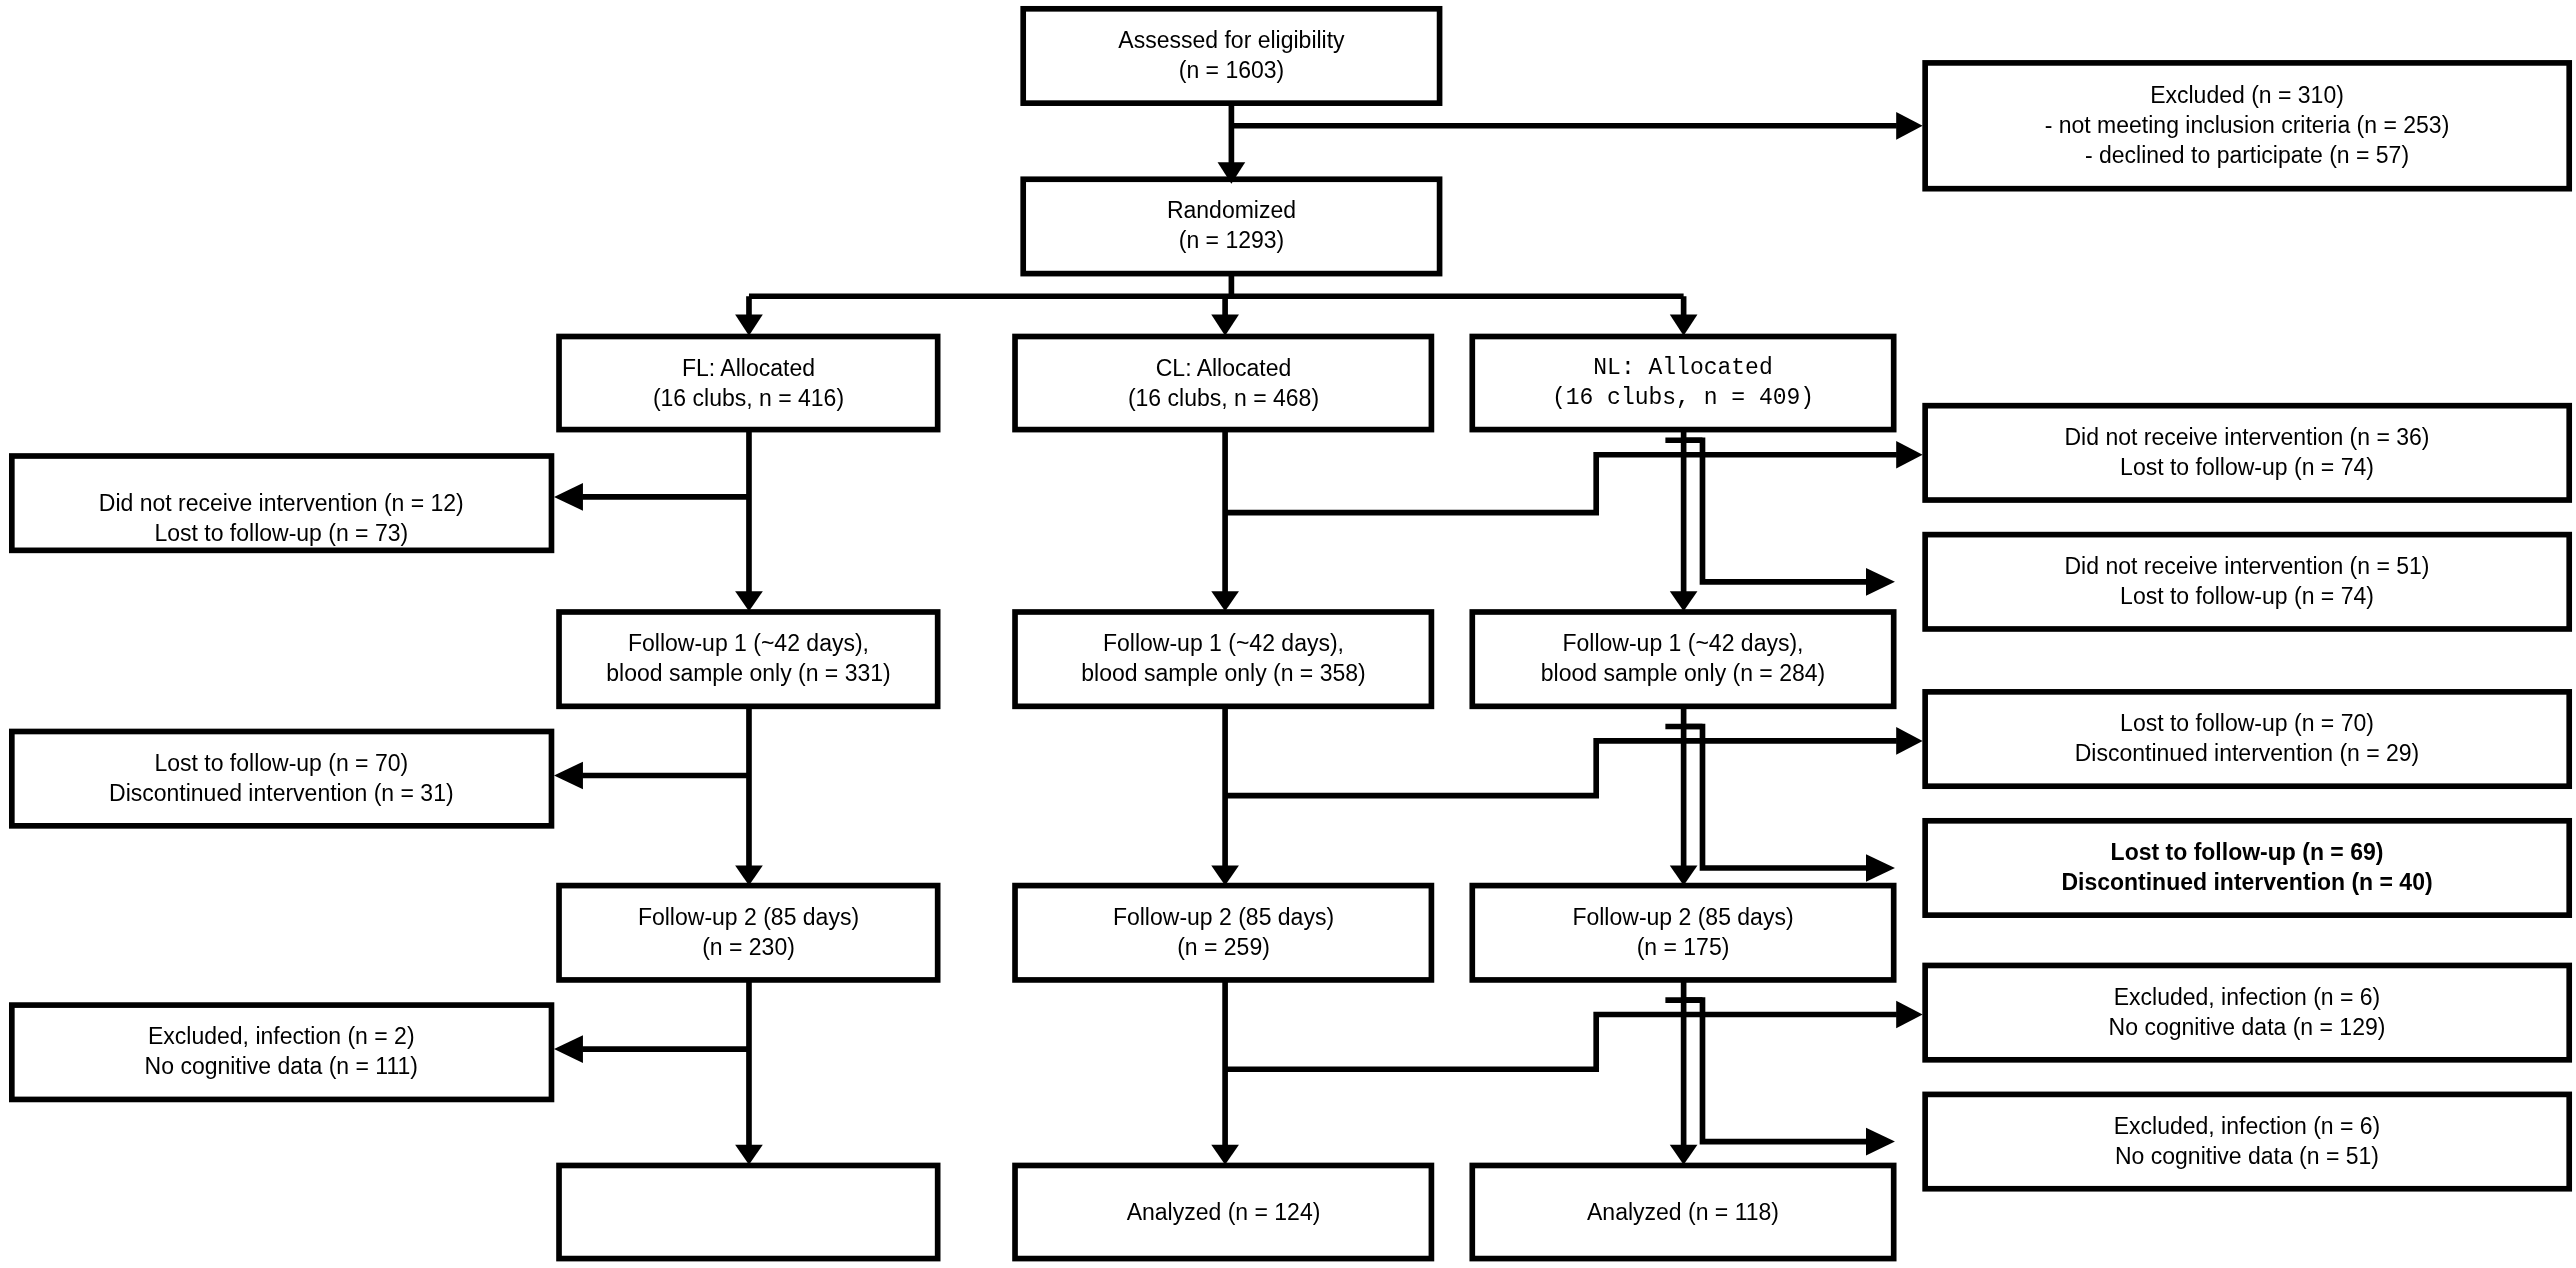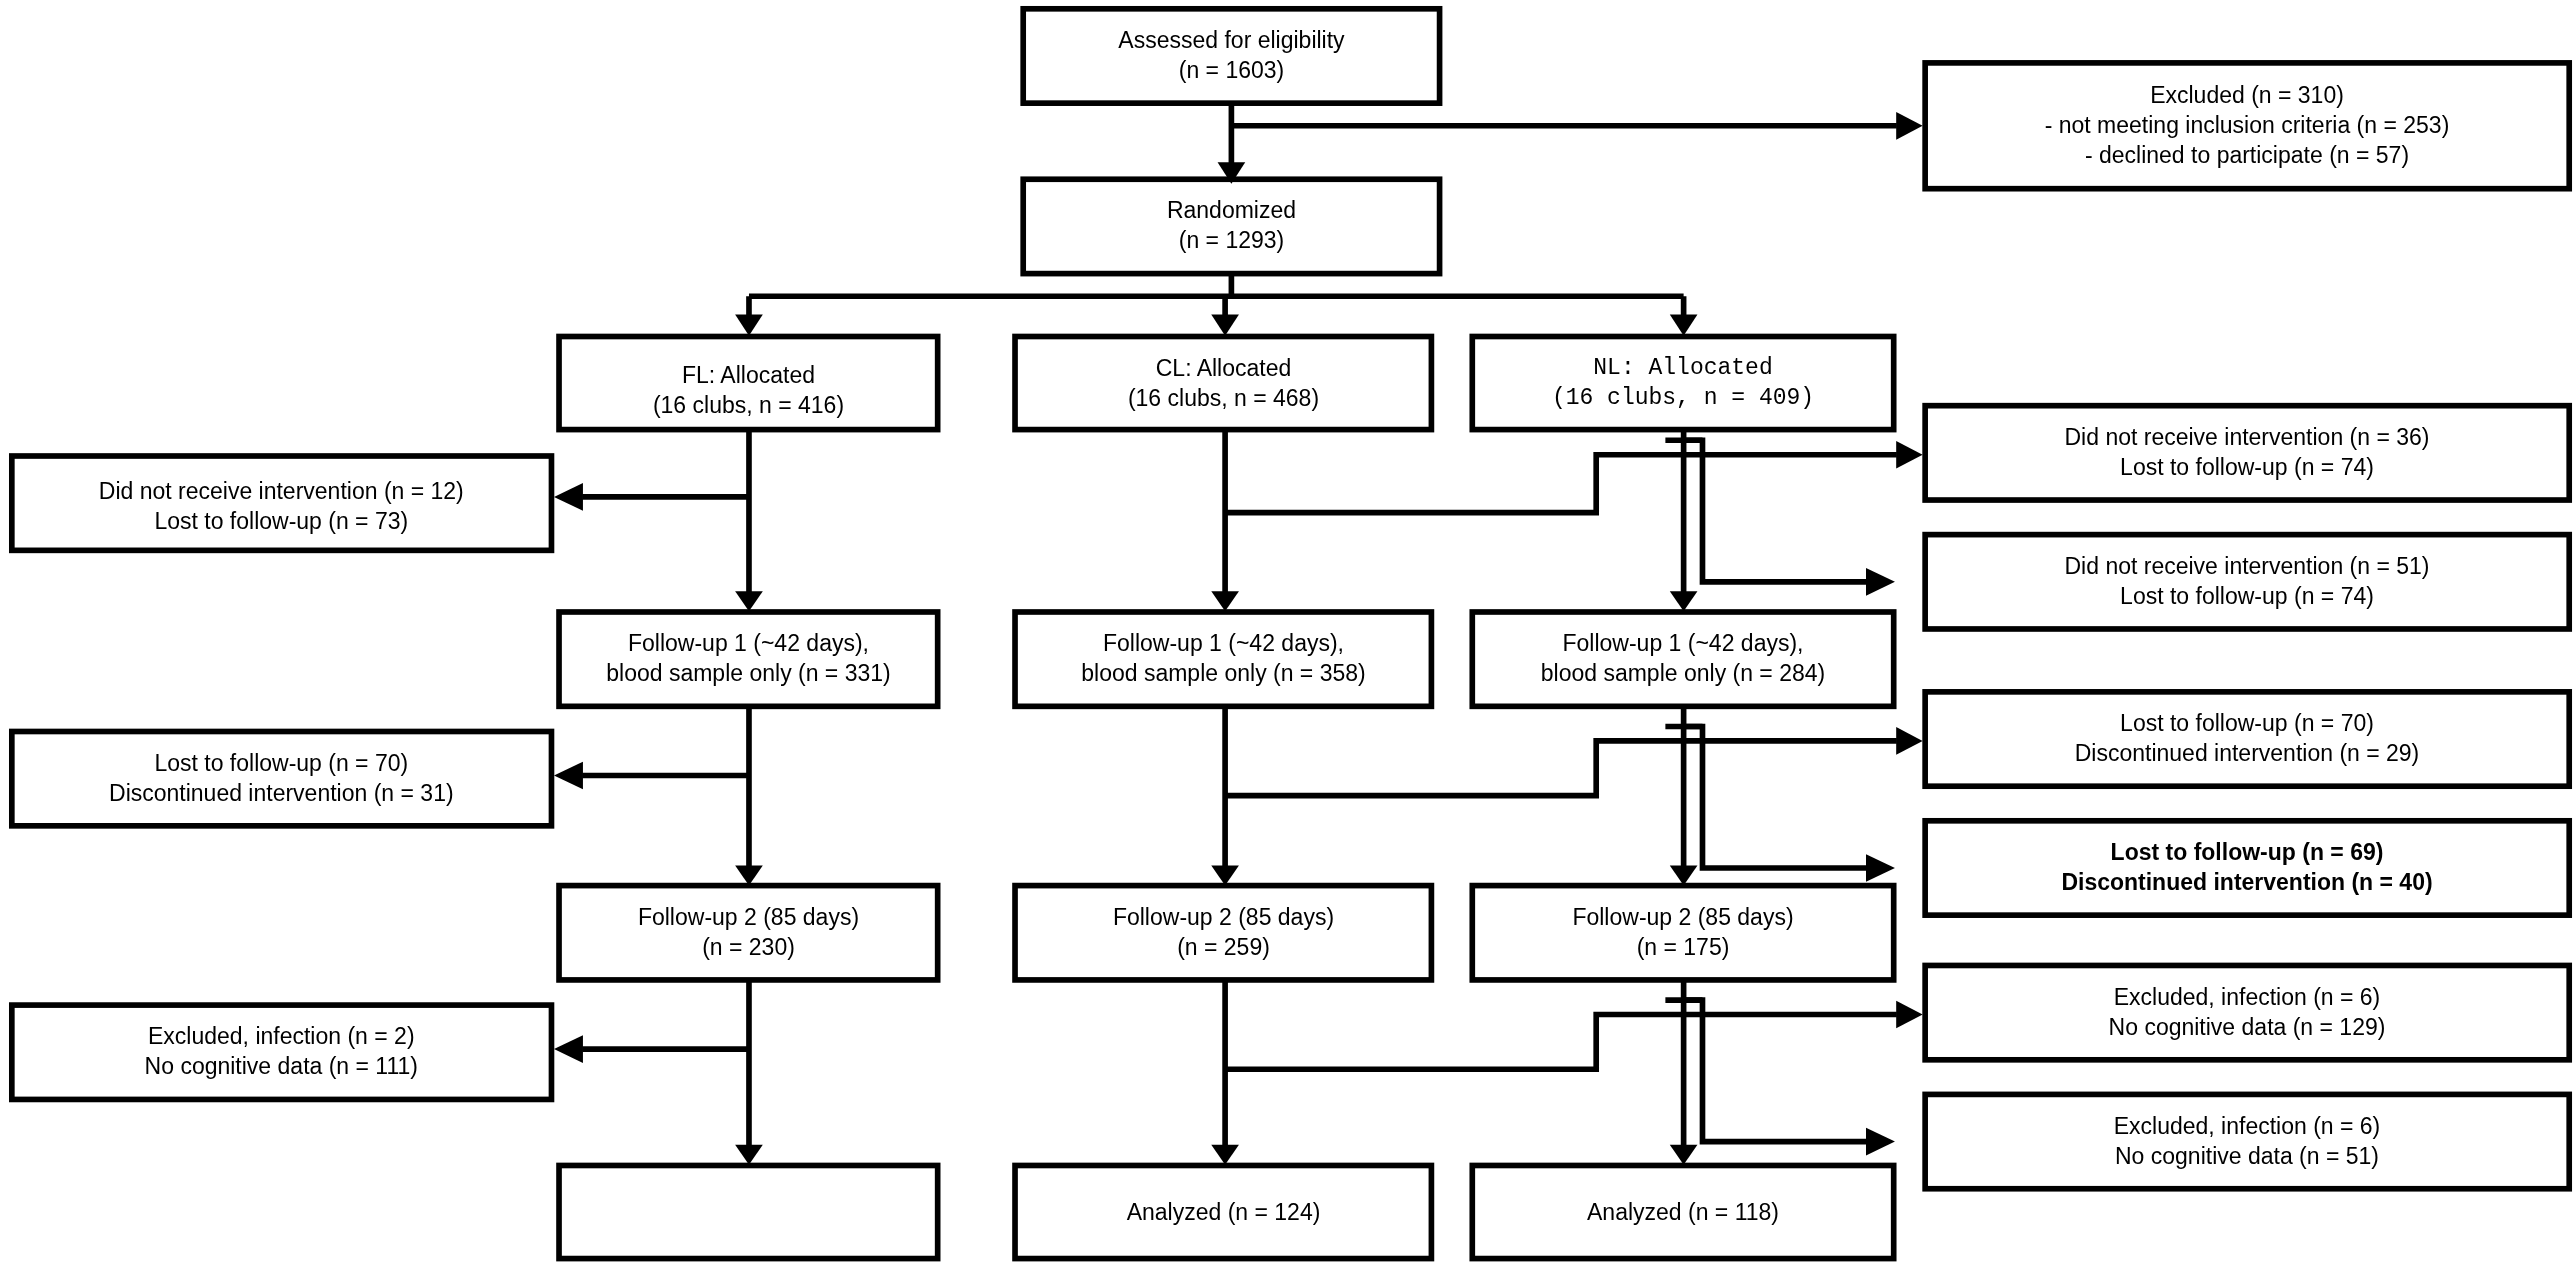--- a/index.html
+++ b/index.html
@@ -130,34 +130,34 @@
     <span>Excluded (n = 310)</span>
     <span>- not meeting inclusion criteria (n = 253)</span>
     <span>- declined to participate (n = 57)</span>
   </div>
 
   <div class="lbl" style="left:1023px;top:179px;width:417px;height:94px;">
     <span>Randomized</span>
     <span>(n = 1293)</span>
   </div>
 
-  <div class="lbl" style="left:559px;top:344px;width:379px;height:93px;">
+  <div class="lbl" style="left:559px;top:337px;width:379px;height:93px;">
     <span>FL: Allocated</span>
     <span>(16 clubs, n = 416)</span>
   </div>
   <div class="lbl" style="left:1015px;top:337px;width:417px;height:93px;">
     <span>CL: Allocated</span>
     <span>(16 clubs, n = 468)</span>
   </div>
   <div class="lbl" style="left:1472px;top:337px;width:422px;height:93px;font-family:Liberation Mono, monospace;">
     <span>NL: Allocated</span>
     <span>(16 clubs, n = 409)</span>
   </div>
 
-  <div class="lbl" style="left:11.3px;top:460px;width:540px;height:94px;">
+  <div class="lbl" style="left:11.3px;top:472px;width:540px;height:94px;">
     <span>Did not receive intervention (n = 12)</span>
     <span>Lost to follow-up (n = 73)</span>
   </div>
   <div class="lbl" style="left:1925px;top:406px;width:644px;height:94px;">
     <span>Did not receive intervention (n = 36)</span>
     <span>Lost to follow-up (n = 74)</span>
   </div>
   <div class="lbl" style="left:1925px;top:535px;width:644px;height:94px;">
     <span>Did not receive intervention (n = 51)</span>
     <span>Lost to follow-up (n = 74)</span>

